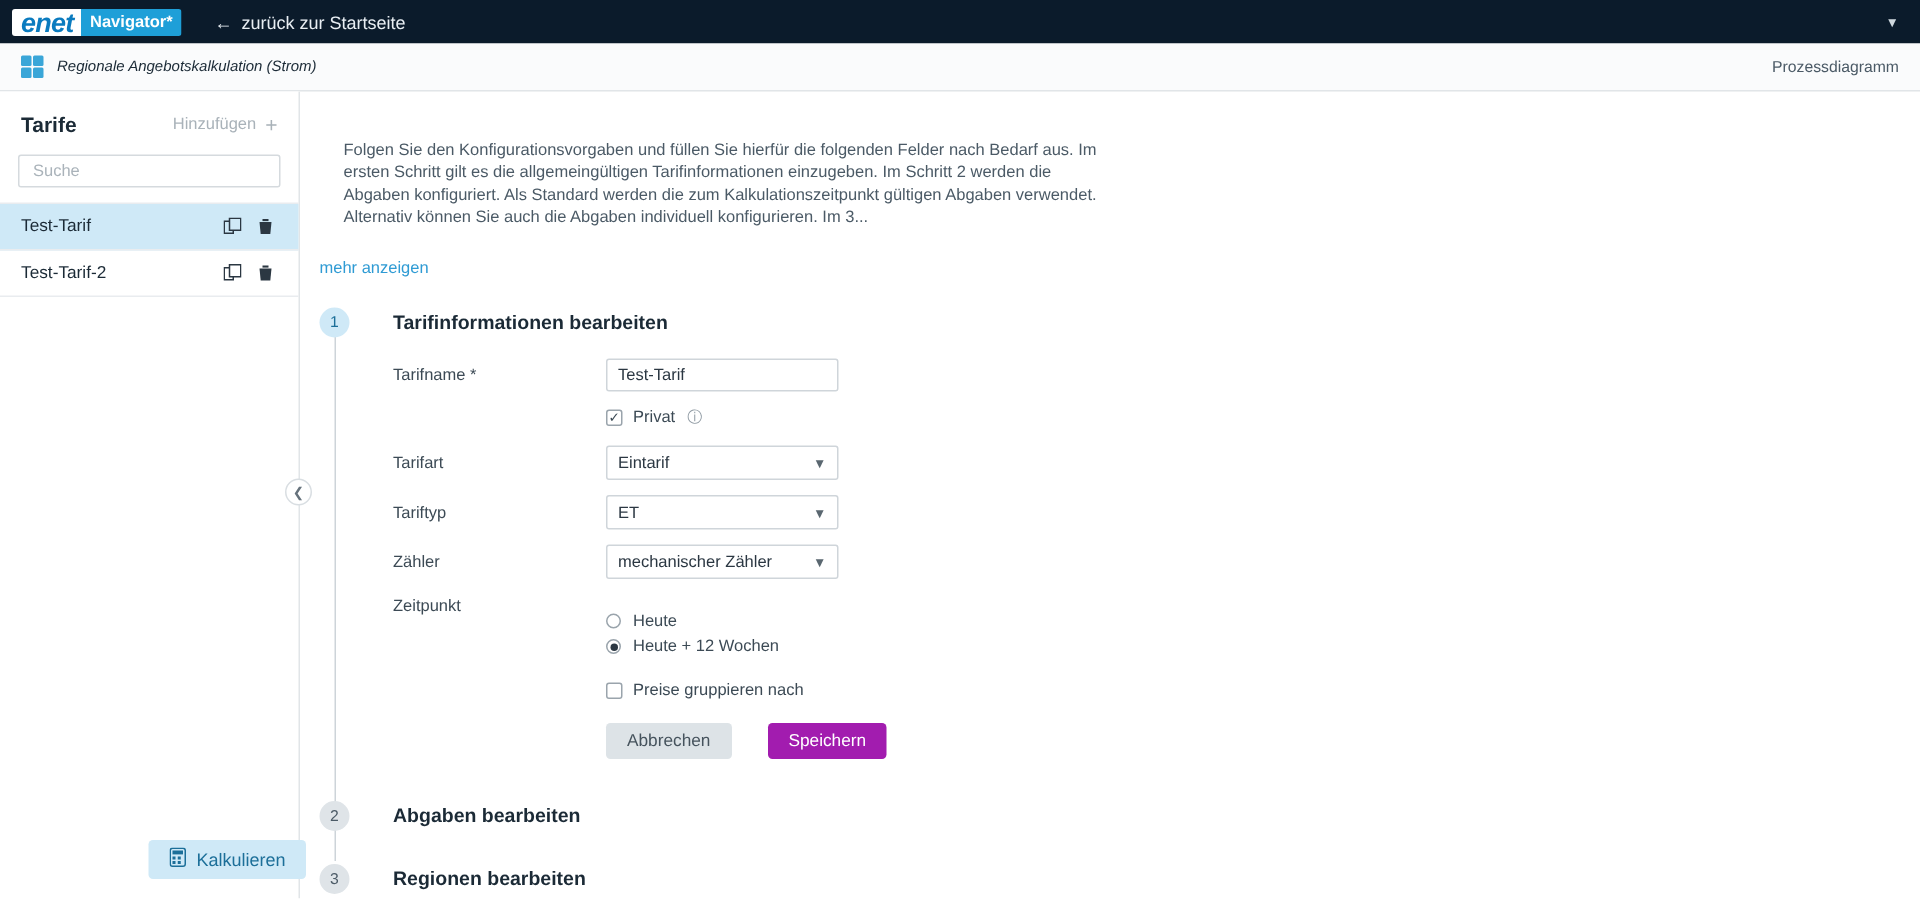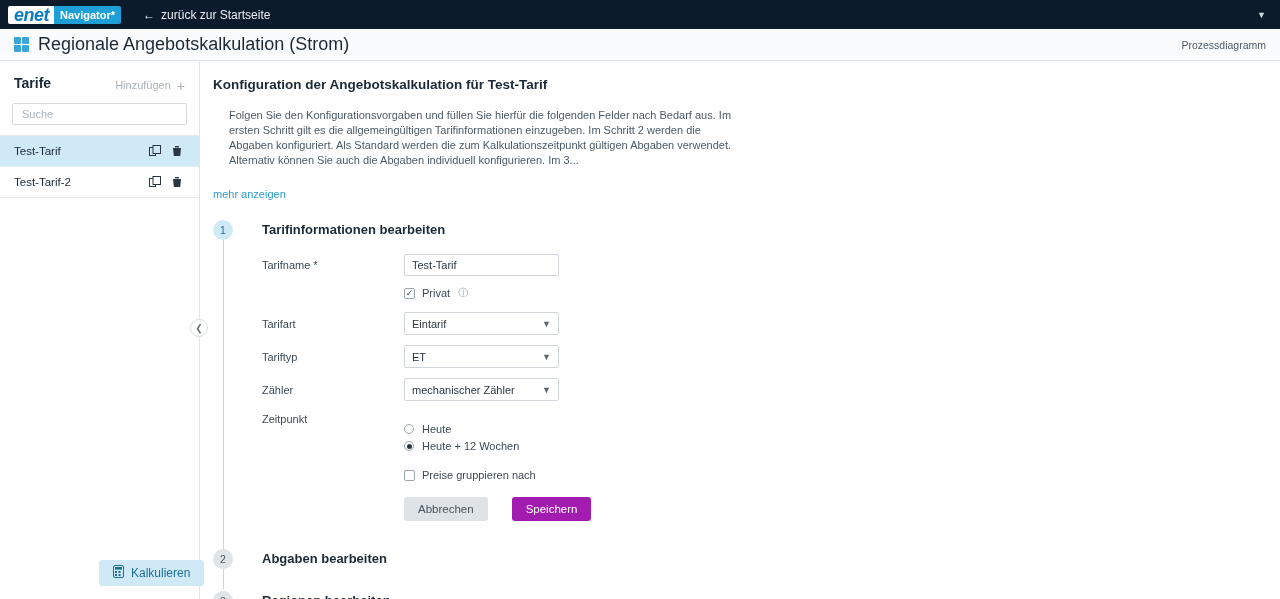--- a/index.html
+++ b/index.html
@@ -78,22 +78,23 @@
   .grid-icon {
     width: 15px; height: 15px;
     display: grid;
     grid-template-columns: 1fr 1fr;
     grid-template-rows: 1fr 1fr;
     gap: 1.5px;
     margin-right: 9px;
   }
   .grid-icon span { background: #3aa6d8; border-radius: 1px; }
   .subheader-title {
-    font-size: 18px;
+    font-size: 10px;
     color: #1b2a36;
+    font-style: italic;
   }
   .prozess-link {
     position: absolute;
     right: 14px;
     font-size: 10.5px;
     color: #4b5a66;
     cursor: pointer;
   }
 
   
@@ -106,21 +107,21 @@
   
   .sidebar {
     width: 200px;
     border-right: 1px solid #e1e5e8;
     background: #ffffff;
     position: relative;
     flex: 0 0 200px;
   }
   .sidebar-head {
     display: flex;
-    align-items: flex-end;
+    align-items: center;
     padding: 14px 14px 8px 14px;
   }
   .sidebar-title {
     font-size: 14px;
     font-weight: bold;
     color: #1b2a36;
     flex: 1;
   }
   .add-label {
     font-size: 11px;
@@ -478,21 +479,20 @@
           <rect x="5.5" y="6" width="2" height="2" fill="#1c6f99"></rect>
           <rect x="2" y="9" width="2" height="2" fill="#1c6f99"></rect>
           <rect x="5.5" y="9" width="2" height="2" fill="#1c6f99"></rect>
         </svg>
       </span>
       <span>Kalkulieren</span>
     </button>
   </div>
 
   <div class="main">
-    <h1 class="main-title">Konfiguration der Angebotskalkulation für Test-Tarif</h1>
     <p class="intro">Folgen Sie den Konfigurationsvorgaben und füllen Sie hierfür die folgenden Felder nach Bedarf aus. Im ersten Schritt gilt es die allgemeingültigen Tarifinformationen einzugeben. Im Schritt 2 werden die Abgaben konfiguriert. Als Standard werden die zum Kalkulationszeitpunkt gültigen Abgaben verwendet. Alternativ können Sie auch die Abgaben individuell konfigurieren. Im 3...</p>
     <span class="mehr-link">mehr anzeigen</span>
 
     <div class="steps">
       <div class="step-line"></div>
 
       <div class="step">
         <div class="step-bullet active">1</div>
         <div class="step-body">
           <div class="step-title">Tarifinformationen bearbeiten</div>

